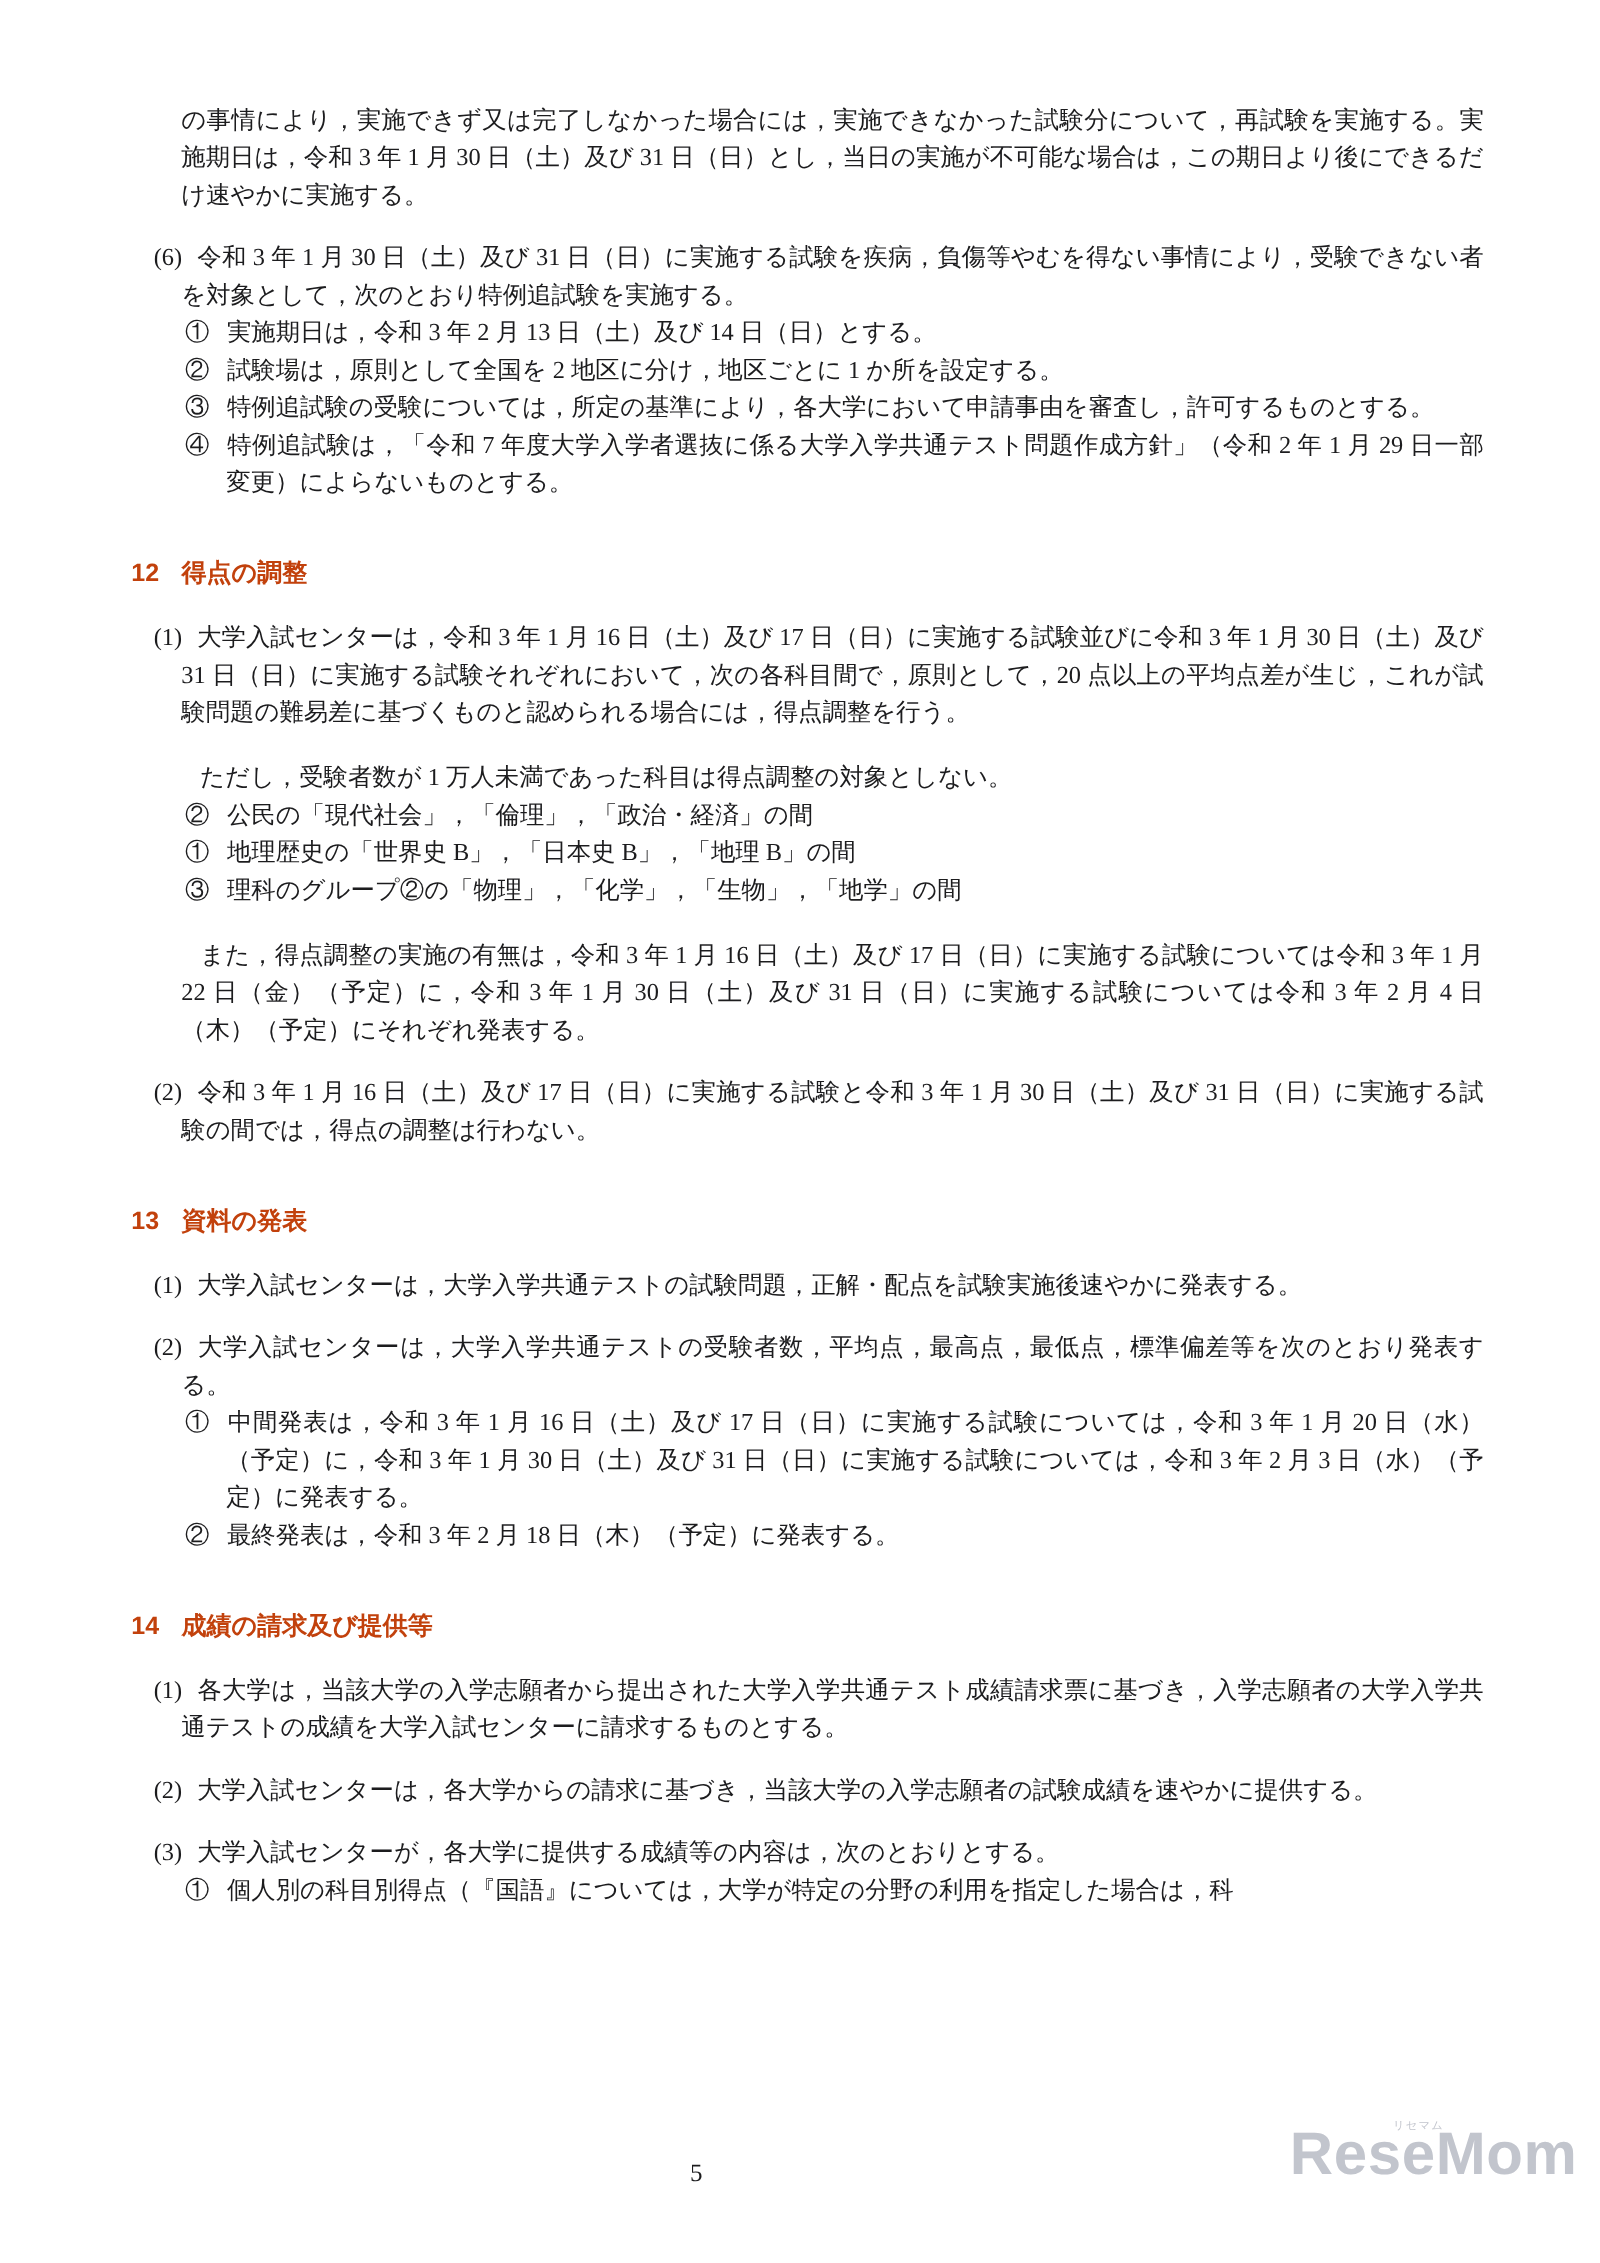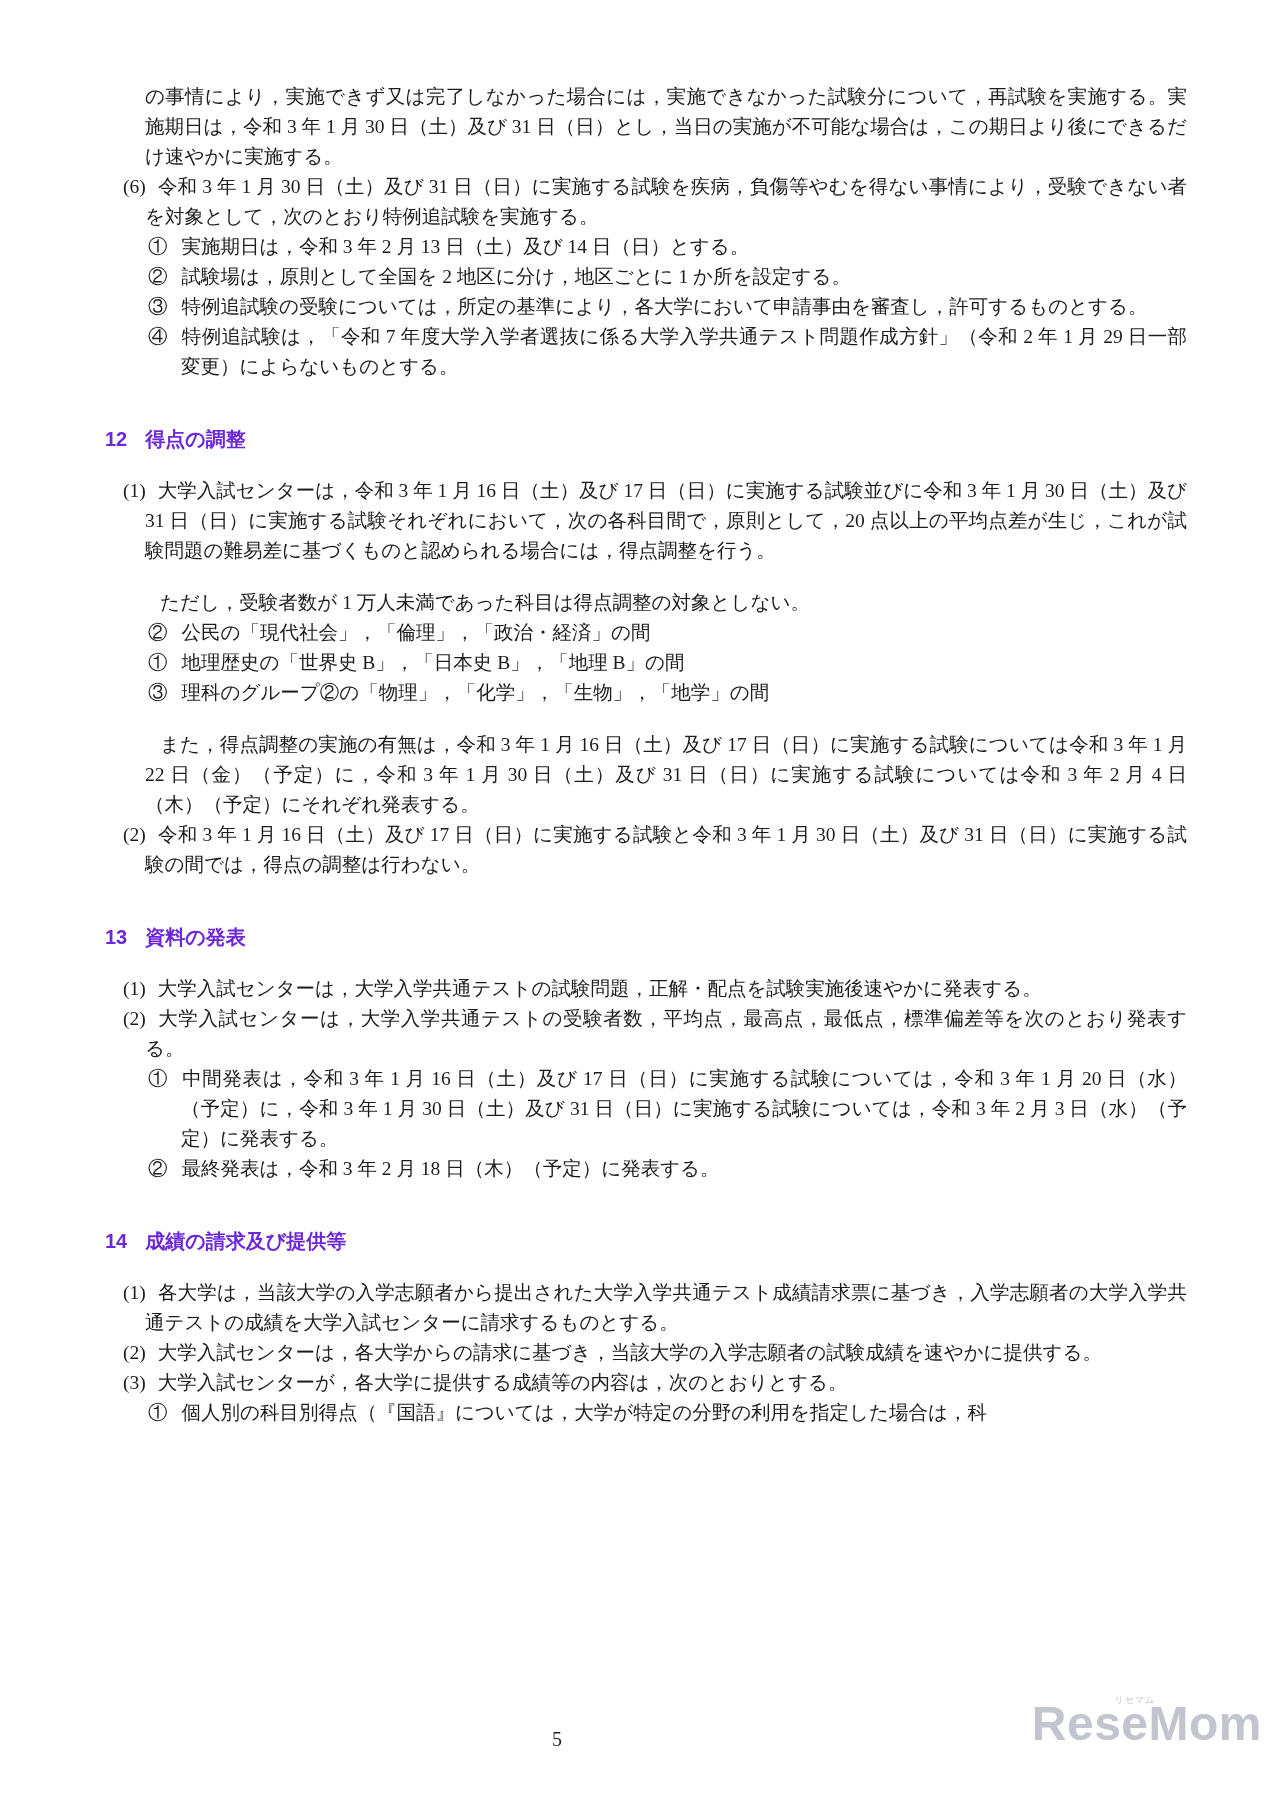--- a/index.html
+++ b/index.html
@@ -29,20 +29,21 @@
     text-align: justify;
   }
   
   .p-cont {
     padding-left: 40px;
   }
   
   .l1 {
     padding-left: 40px;
     text-indent: -22px;
+    margin-top: 20px;
   }
   .l1 .lbl { margin-right: 12px; }
   
   .l2 {
     padding-left: 76px;
     text-indent: -33px;
   }
   .l2 .lbl { margin-right: 14px; }
   
   .p-note {
@@ -50,21 +51,21 @@
     text-indent: 15px;
     margin-top: 22px;
   }
   .heading {
     margin-top: 42px;
     margin-bottom: 22px;
     font-family: "Liberation Sans", "DejaVu Sans", sans-serif;
     font-weight: 700;
     font-size: 20px;
     line-height: 30px;
-    color: #6d28d9;
+    color: #c2410c;
   }
   .heading .num { margin-right: 18px; }
   .page-number {
     position: absolute;
     top: 1726px;
     left: 0;
     width: 1114px;
     text-align: center;
     font-size: 20px;
     line-height: 26px;

